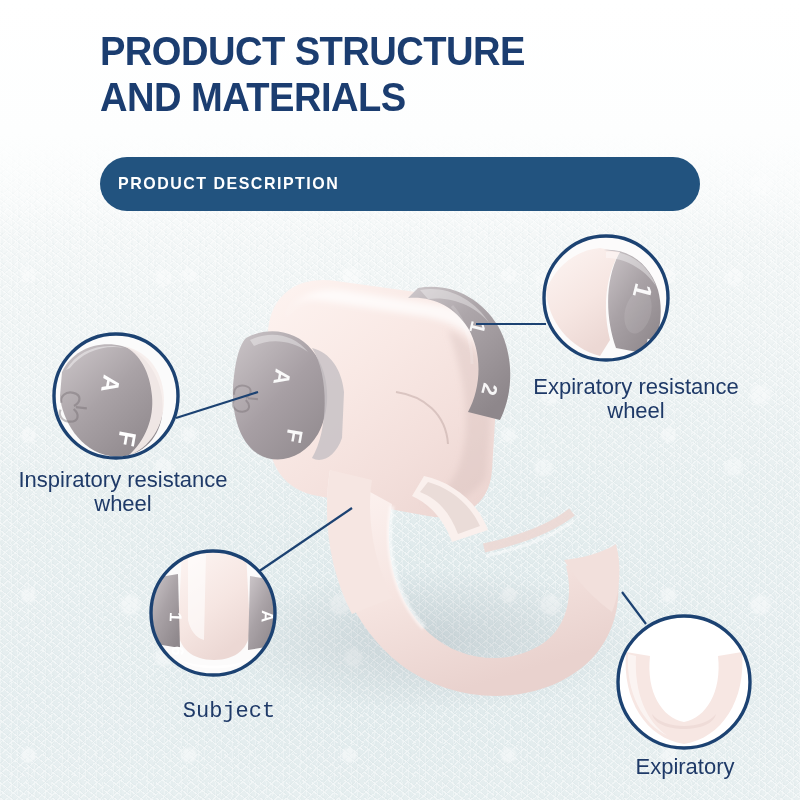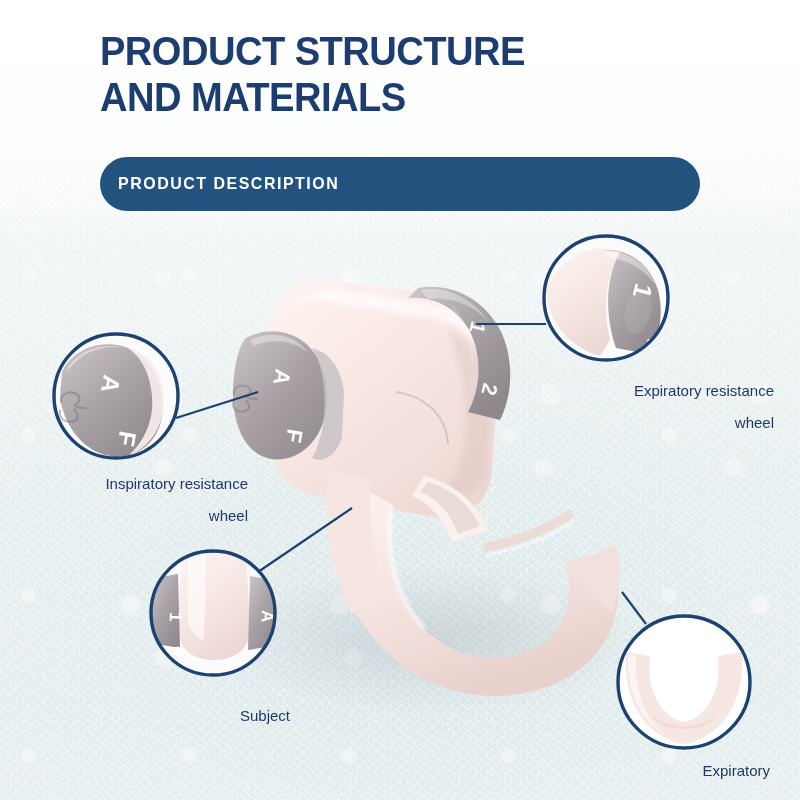--- a/index.html
+++ b/index.html
@@ -84,28 +84,28 @@
 
   
   #product { position: absolute; left: 0; top: 0; width: 800px; height: 800px; }
 
   
   #overlay { position: absolute; left: 0; top: 0; width: 800px; height: 800px; }
 
   .callout-label {
     position: absolute;
     color: #1f3a68;
-    font-size: 15px;
-    line-height: 32px;
-    text-align: right;
+    font-size: 22px;
+    line-height: 24px;
+    text-align: center;
     white-space: pre-line;
   }
   #label-inspiratory { left: -2px;  top: 468px; width: 250px; }
   #label-expiratory  { left: 498px; top: 375px; width: 276px; }
-  #label-subject     { left: 120px; top: 700px; width: 170px; }
+  #label-subject     { left: 144px; top: 700px; width: 170px; font-family: Liberation Mono, monospace; }
   #label-mouthpiece  { left: 600px; top: 755px; width: 170px; }
 </style>
 </head>
 <body>
 
 <div id="page">
 
   <div id="texture"></div>
   <div id="texture-top"></div>
 

